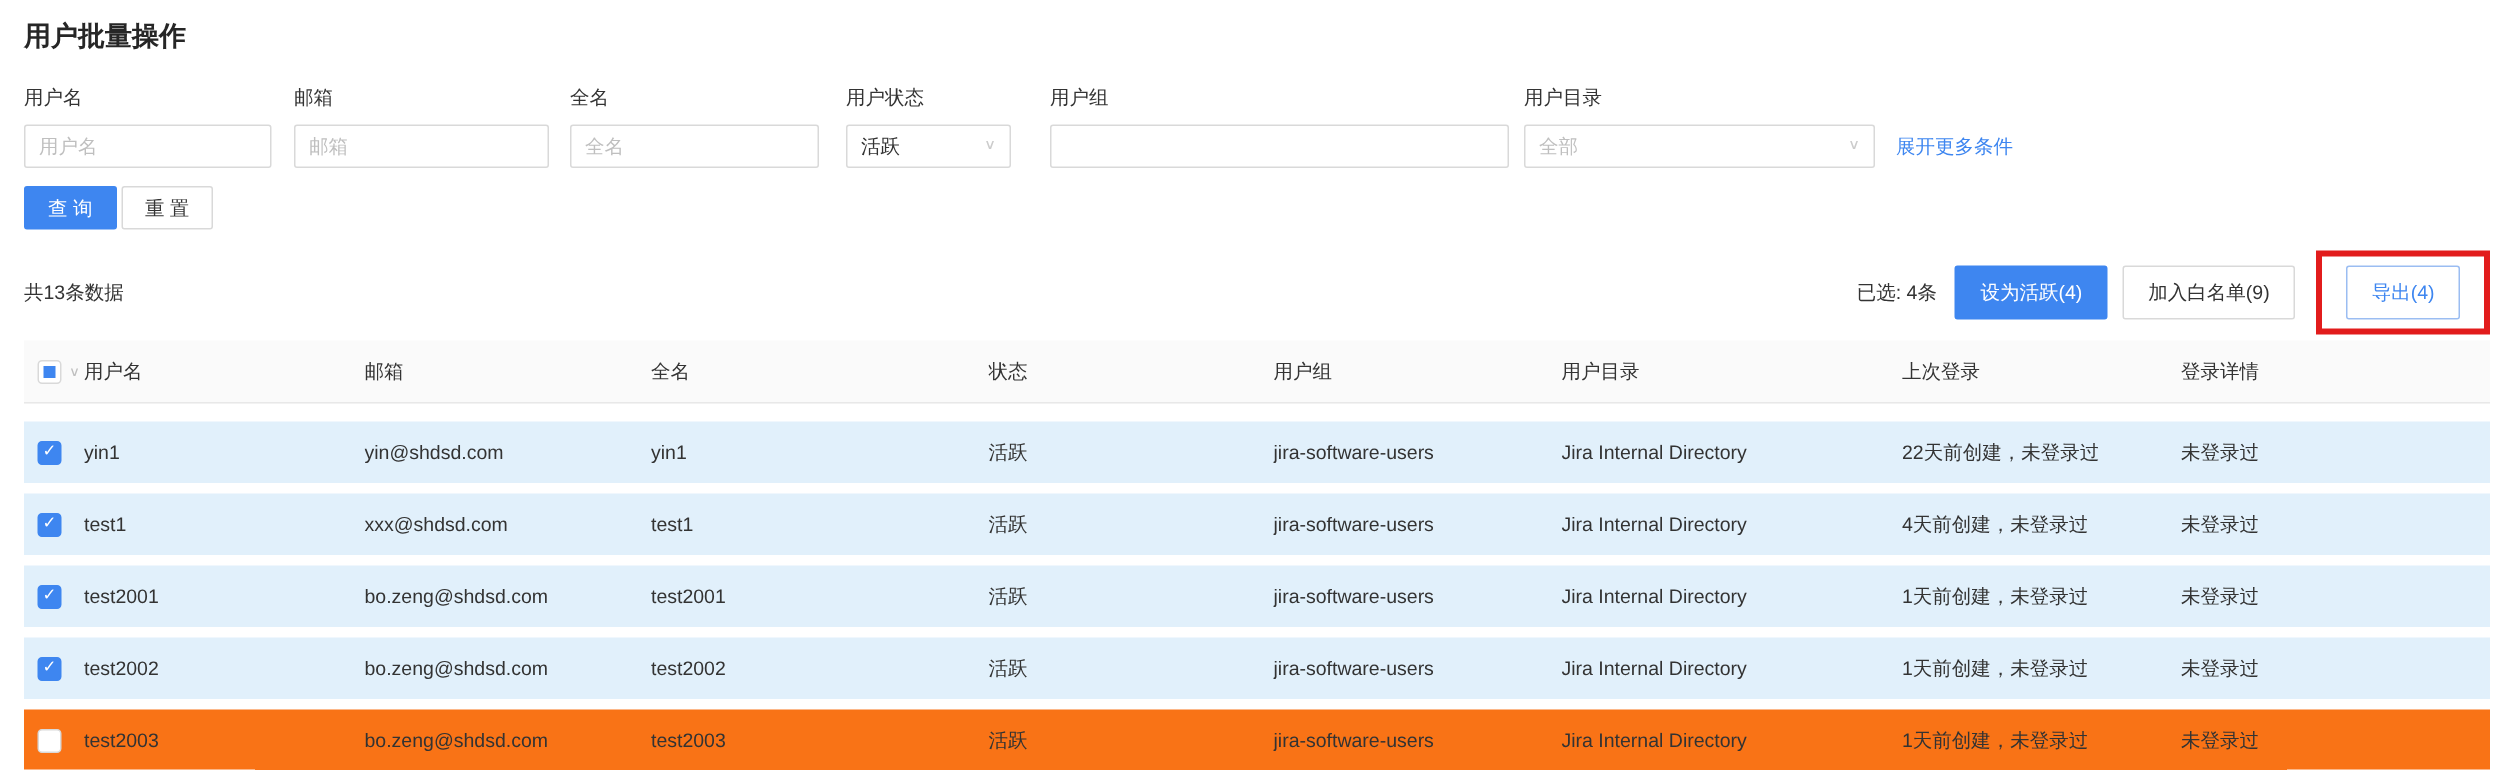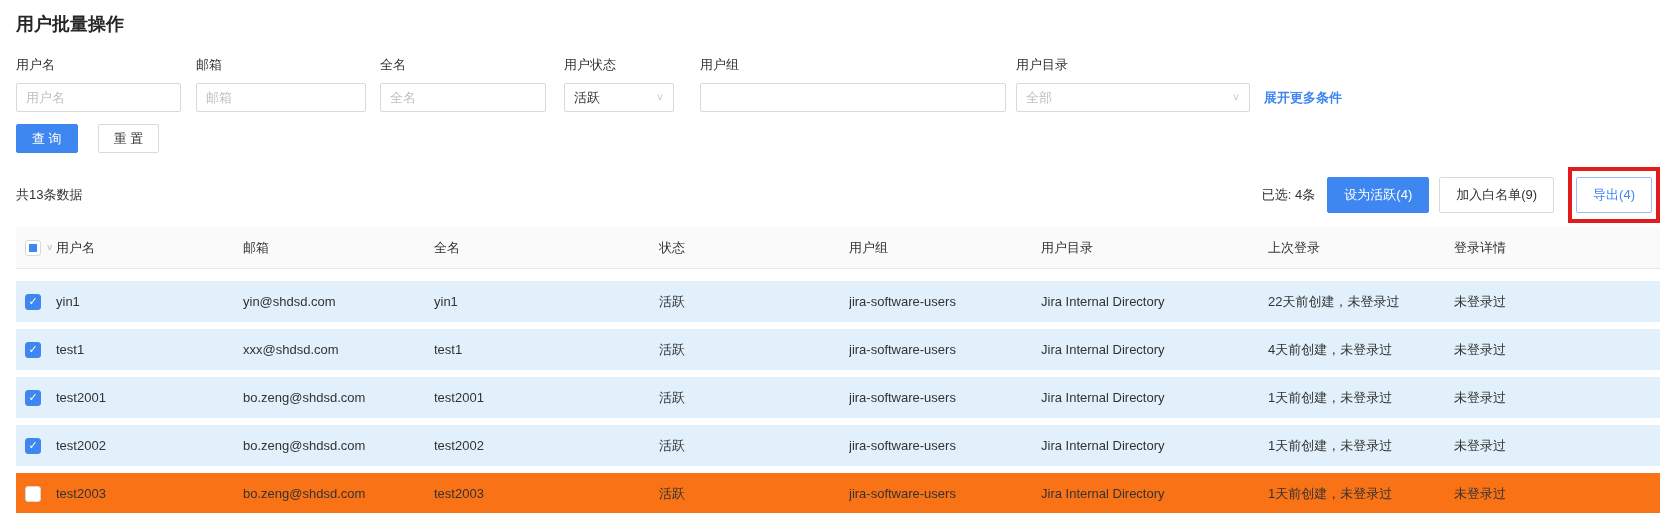--- a/index.html
+++ b/index.html
@@ -24,39 +24,39 @@
   .box::placeholder { color:#bfbfbf; }
   .select { display:flex; align-items:center; justify-content:space-between; cursor:pointer; }
   .select .muted { color:#bfbfbf; }
   .chevron { color:#ccc; font-size:11px; line-height:1; transform:scaleY(.85); }
   .w-username { width:165px; }
   .w-email    { width:170px; margin-right:14px; }
   .w-fullname { width:166px; margin-right:18px; }
   .w-status   { width:110px; margin-right:26px; }
   .w-group    { width:306px; margin-right:10px; }
   .w-dir      { width:234px; }
-  .more-link { color:var(--accent); margin:33px 0 0 14px; cursor:pointer; white-space:nowrap;font-weight:bold; }
+  .more-link { color:var(--accent); margin:33px 0 0 14px; cursor:pointer; white-space:nowrap; }
 
   
   .btn {
     height:29px; padding:0 15px; border-radius:2px; border:1px solid #d9d9d9;
     background:#fff; color:#333; font-size:13px; cursor:pointer;
     font-family:"Liberation Sans", sans-serif; white-space:nowrap;
   }
   .btn-primary { background:var(--accent); border-color:var(--accent); color:#fff; }
   .btn-danger  { background:var(--danger); border-color:var(--danger); color:#fff; }
   .btn-export  { border-color:#9bbdf2; color:var(--accent); }
   .btn32 { height:36px; padding:0 16px; }
-  .action-buttons { display:flex; gap:20px; margin-top:12px; }
+  .action-buttons { display:flex; gap:3px; margin-top:12px; }
 
   
   .toolbar { display:flex; justify-content:space-between; align-items:center; margin-top:14px; min-height:52px;gap:37px; }
   .toolbar-right { display:flex; align-items:center; gap:10px; }
   .selected-count { margin-right:2px; color:#333; }
-  .annotation { display:inline-flex; border:4px solid var(--annotation); padding:6px 4px; margin-left:4px; }
+  .annotation { display:inline-flex; border:4px solid var(--annotation); padding:6px 16px; margin-left:4px; }
 
   
   .table { margin-top:4px; }
   .t-grid {
     display:grid;
     grid-template-columns:40px 187px 191px 225px 190px 192px 227px 186px 1fr;
     align-items:center;
   }
   .t-header {
     height:42px; background:#fafafa; border-bottom:1px solid #e8e8e8;

